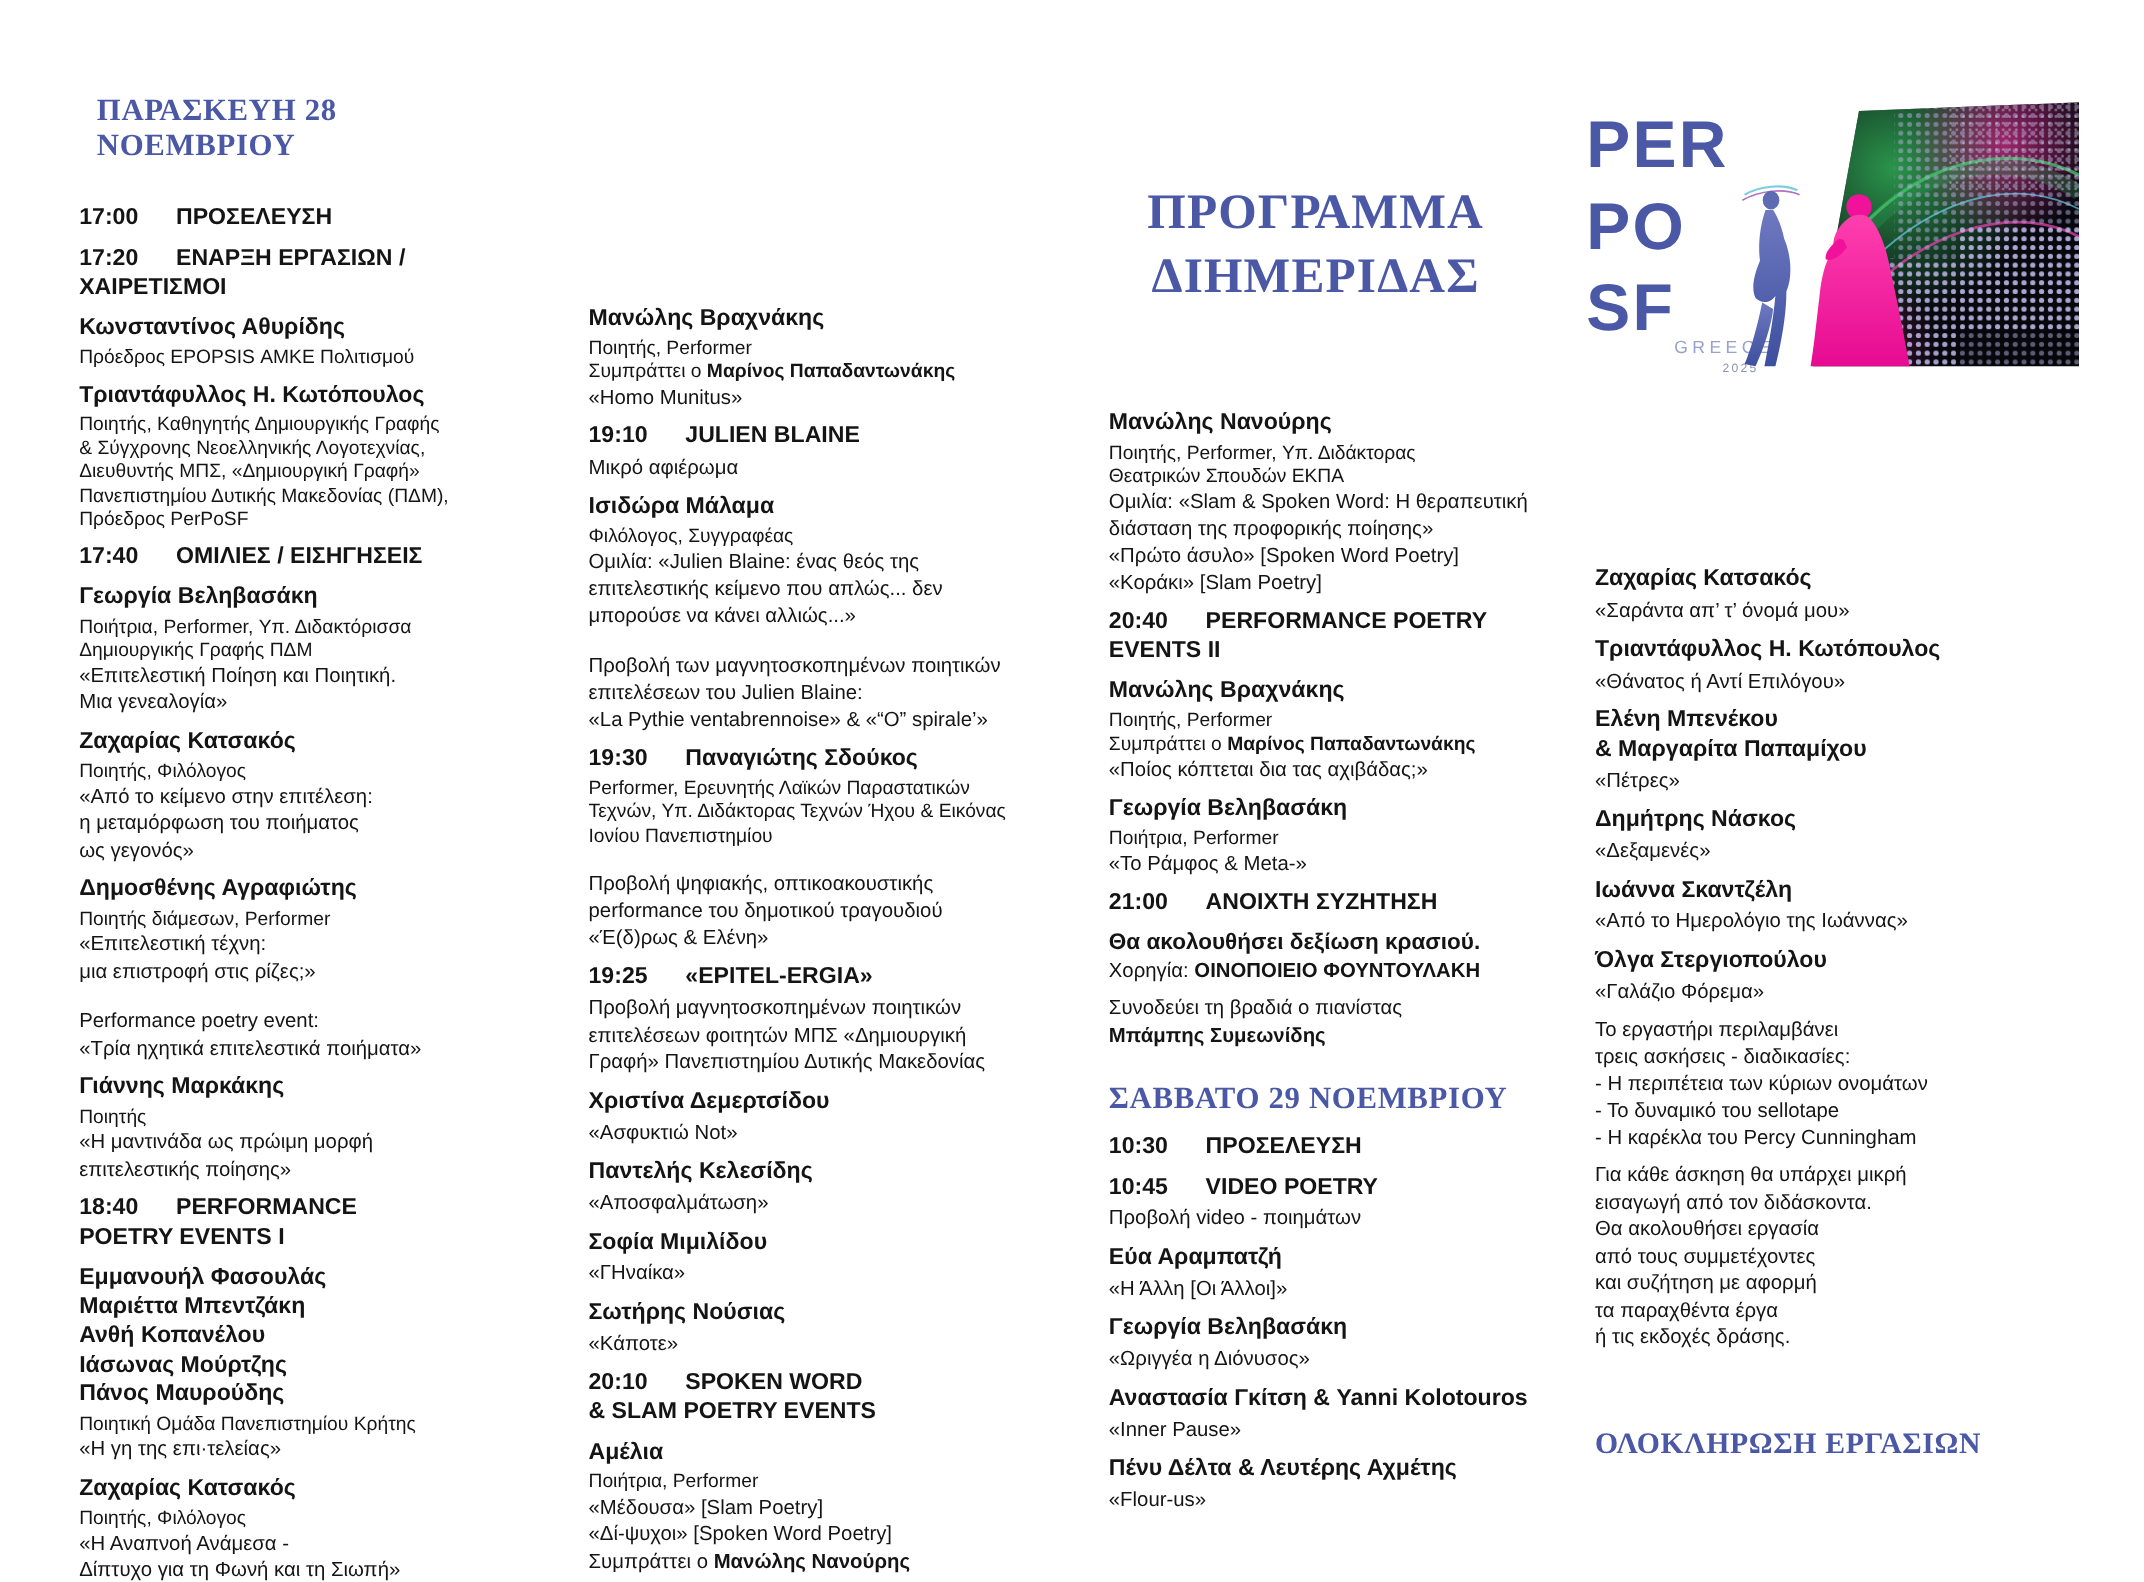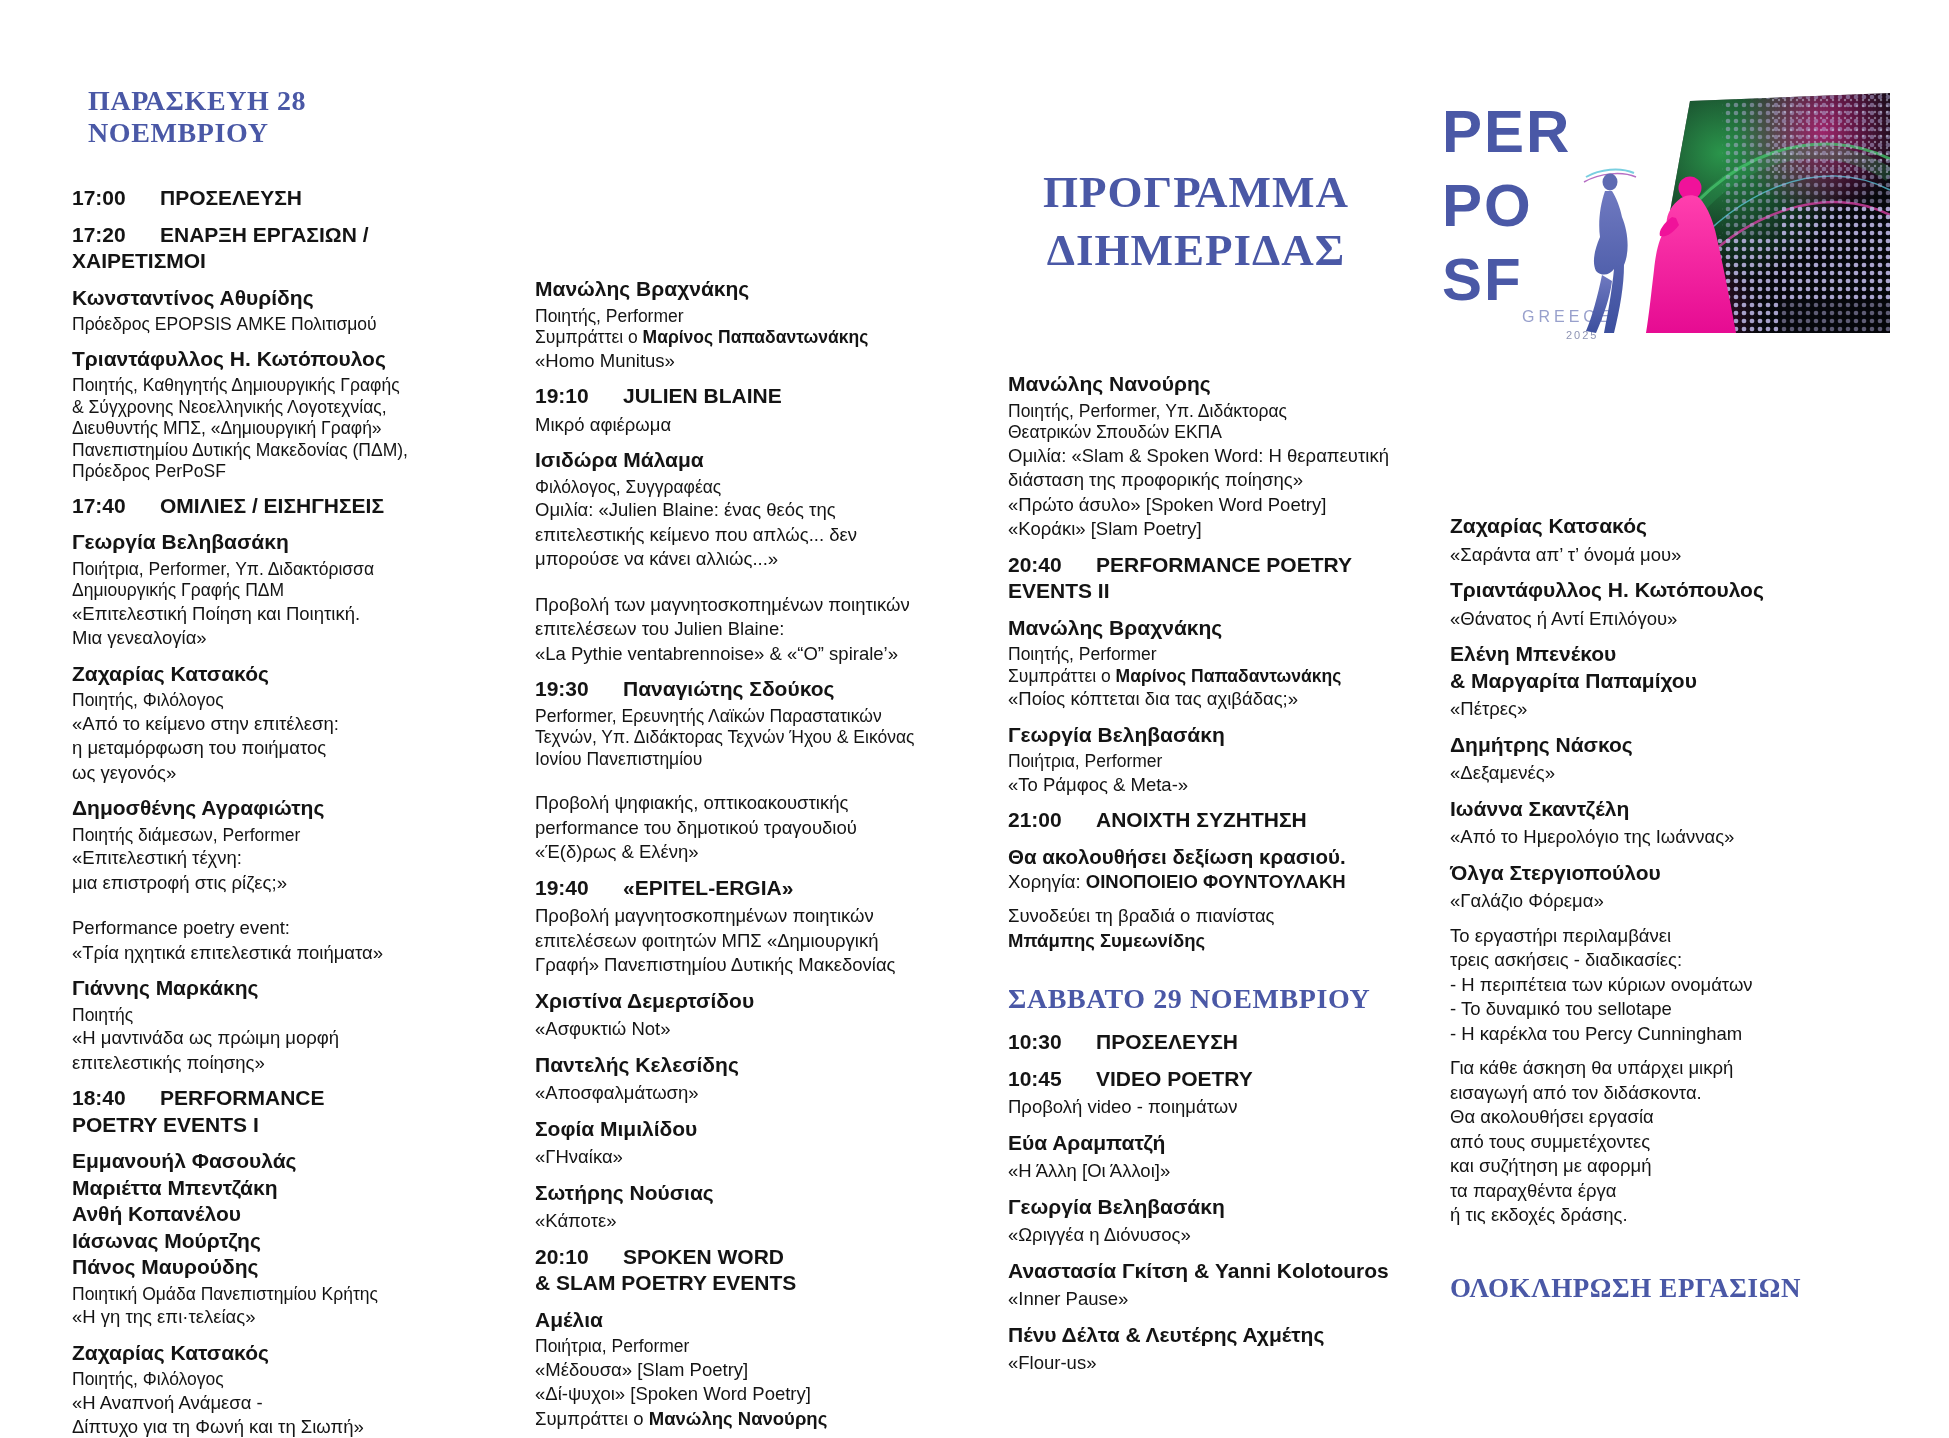--- a/index.html
+++ b/index.html
@@ -25,21 +25,21 @@
   .col3 .day{ margin:30px 0 14px; }
 
   .ptitle{
     font-family:"Liberation Serif","DejaVu Serif",serif; font-weight:bold;
     font-size:45px; line-height:58px; color:var(--blue); text-align:center;
     white-space:pre-line; letter-spacing:1px; margin:0 60px 92px 0;
   }
   .closing{
     font-family:"Liberation Serif","DejaVu Serif",serif; font-weight:bold;
     font-size:27px; line-height:32px; color:var(--blue);
-    letter-spacing:.6px; margin-top:44px;
+    letter-spacing:.6px; margin-top:68px;
   }
 
   .block{ margin:0 0 10px; }
   .head{ margin:0 0 3px; font-weight:bold; font-size:21px; line-height:26.5px; white-space:pre; }
   .time{ display:inline-block; width:88px; }
   .line{ margin:0; white-space:pre; }
   .role{ font-size:17.5px; line-height:21.5px; }
   .qline{ font-size:18.5px; line-height:24.5px; }
   .gap{ margin-top:21px; }
   .bnote{ font-size:20.5px; line-height:26px; font-weight:bold; }
@@ -155,21 +155,21 @@
       <div class="block">
         <p class="head"><span class="time">19:30</span><span class="stitle">Παναγιώτης Σδούκος</span></p>
         <p class="line role">Performer, Ερευνητής Λαϊκών Παραστατικών</p>
         <p class="line role">Τεχνών, Υπ. Διδάκτορας Τεχνών Ήχου &amp; Εικόνας</p>
         <p class="line role">Ιονίου Πανεπιστημίου</p>
         <p class="line qline gap">Προβολή ψηφιακής, οπτικοακουστικής</p>
         <p class="line qline">performance του δημοτικού τραγουδιού</p>
         <p class="line qline">«Έ(δ)ρως &amp; Ελένη»</p>
       </div>
       <div class="block">
-        <p class="head"><span class="time">19:40</span><span class="stitle">«EPITEL-ERGIA»</span></p>
+        <p class="head"><span class="time">19:25</span><span class="stitle">«EPITEL-ERGIA»</span></p>
         <p class="line qline">Προβολή μαγνητοσκοπημένων ποιητικών</p>
         <p class="line qline">επιτελέσεων φοιτητών ΜΠΣ «Δημιουργική</p>
         <p class="line qline">Γραφή» Πανεπιστημίου Δυτικής Μακεδονίας</p>
       </div>
       <div class="block">
         <p class="head pname">Χριστίνα Δεμερτσίδου</p>
         <p class="line qline">«Ασφυκτιώ Not»</p>
       </div>
       <div class="block">
         <p class="head pname">Παντελής Κελεσίδης</p>

